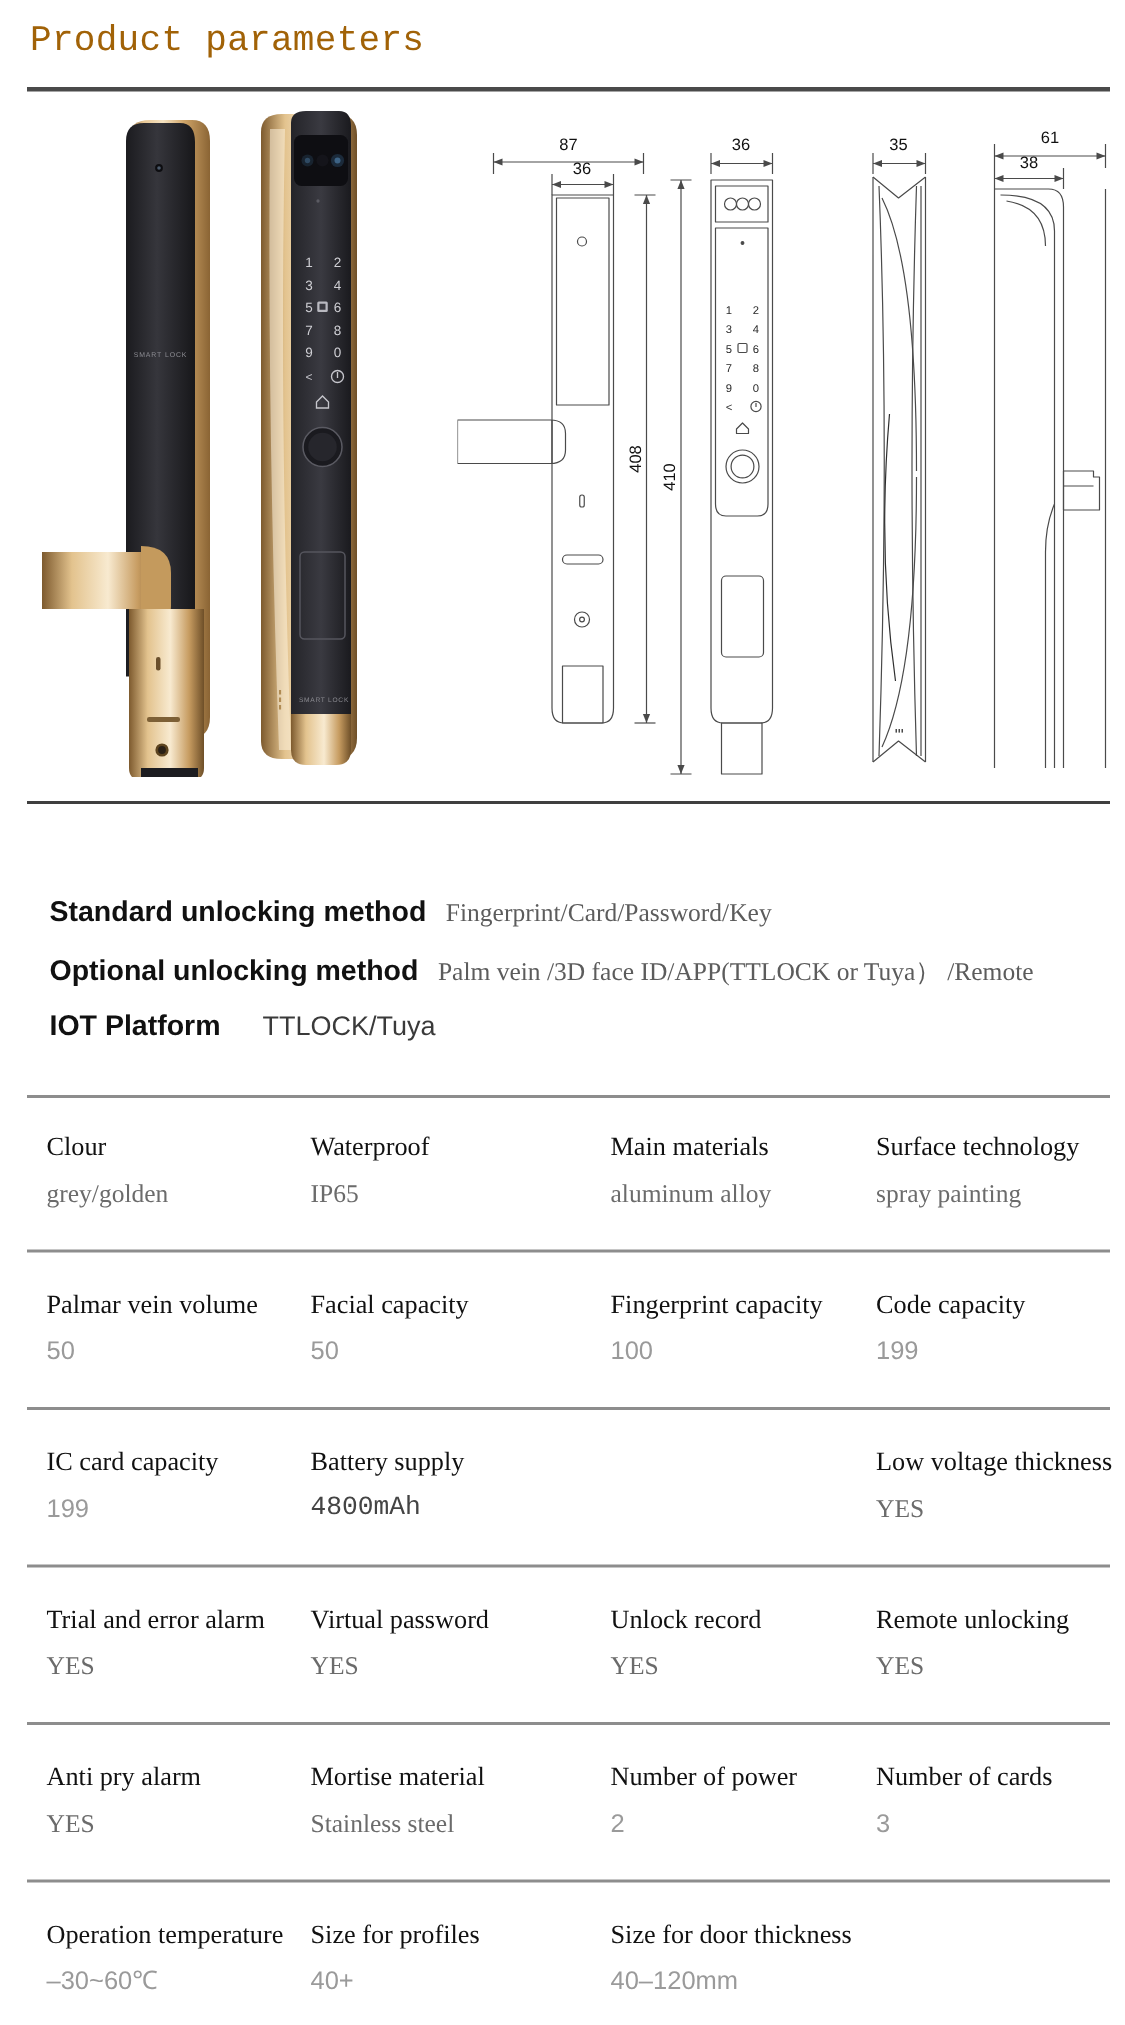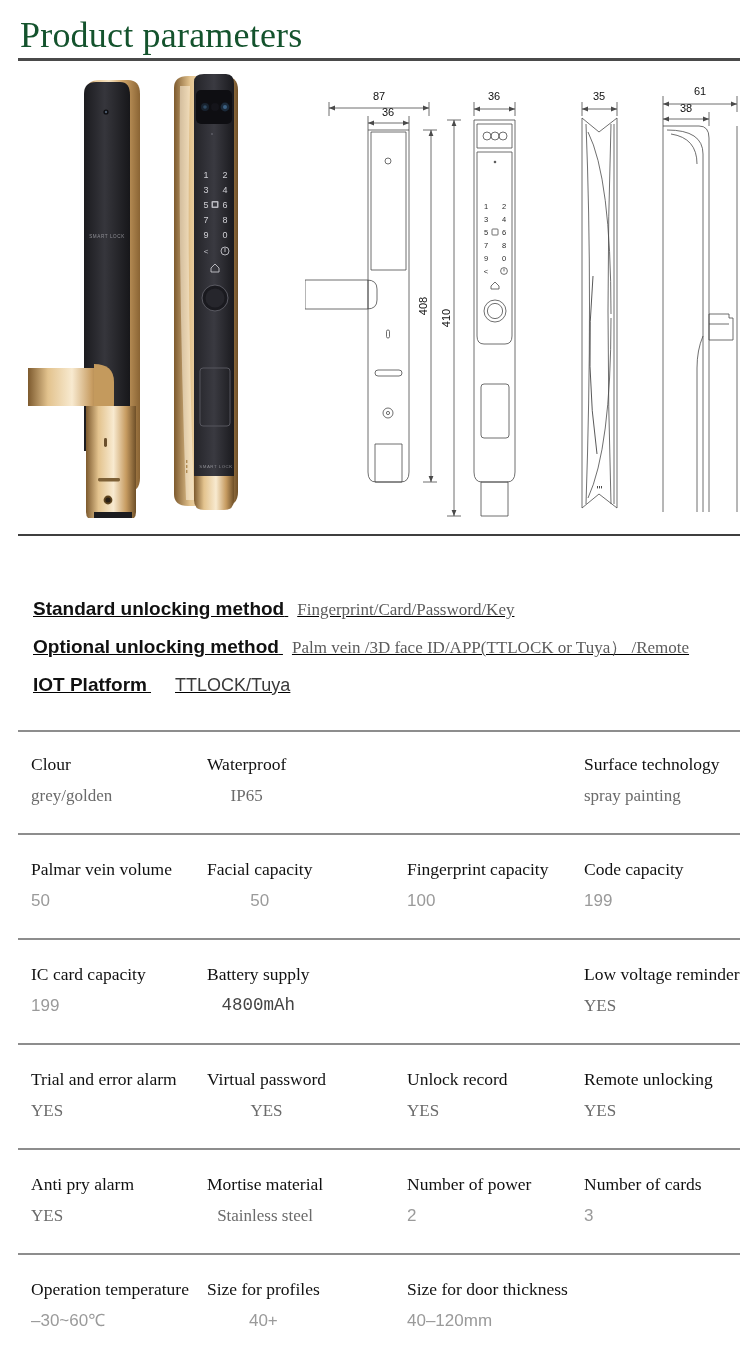--- a/index.html
+++ b/index.html
@@ -7,42 +7,42 @@
     width:750px; height:1350px;
     background:#ffffff;
     font-family:"Liberation Serif", serif;
     overflow:hidden;
   }
   .page { position:relative; width:750px; height:1350px; background:#fff; }
 
   
   .title {
     position:absolute; left:20px; top:14px;
-    font-family:Liberation Serif, serif;
-    font-size:36px; font-weight:400; color:#14532d;
+    font-family:Liberation Mono, monospace;
+    font-size:24px; font-weight:400; color:#a16207;
     letter-spacing:0.2px;
   }
   .title-rule {
     position:absolute; left:18px; top:58px; width:722px; height:3px;
     background:#4a4a4a;
   }
 
   
   .hero { position:absolute; left:0; top:62px; width:750px; height:470px; }
 
   .photo { position:absolute; left:28px; top:6px; width:260px; height:450px; }
   .drawings { position:absolute; left:305px; top:6px; width:440px; height:450px; }
 
   .hero-rule {
     position:absolute; left:18px; top:534px; width:722px; height:2px;
     background:#3f3f3f;
   }
 
   
-  .unlock { position:absolute; left:0; top:598px; width:696px;text-decoration:underline; }
+  .unlock { position:absolute; left:0; top:598px; width:696px; }
   .unlock-row { position:relative; height:38px; padding-left:33px; white-space:nowrap; }
   .u-label {
     font-family:"Liberation Sans", sans-serif;
     font-size:19px; font-weight:700; color:#111;
     vertical-align:baseline;
   }
   .u-value {
     font-family:"Liberation Serif", serif;
     font-size:17px; color:#5c5c5c; margin-left:9px;
   }
@@ -58,21 +58,21 @@
   .spec-sep {
     position:absolute; left:18px; bottom:0; width:722px; height:2px;
     background:#8d8d8d;
   }
   .spec-row.first .spec-top {
     position:absolute; left:18px; top:0; width:722px; height:2px;
     background:#8d8d8d;
   }
   .cell { position:absolute; top:26px; }
   .c0 { left:31px; }
-  .c1 { left:207px;text-align:center; }
+  .c1 { left:207px; }
   .c2 { left:407px; }
   .c3 { left:584px; }
   .s-label {
     font-family:"Liberation Serif", serif;
     font-size:17.5px; color:#111; white-space:nowrap; line-height:1;
   }
   .s-value {
     margin-top:13px;
     font-family:"Liberation Serif", serif;
     font-size:17px; color:#6b6b6b; white-space:nowrap; line-height:1;
@@ -397,20 +397,24 @@
     <div class="spec-row first">
       <div class="spec-top"></div>
       <div class="cell c0">
         <div class="s-label">Clour</div>
         <div class="s-value">grey/golden</div>
       </div>
       <div class="cell c1">
         <div class="s-label">Waterproof</div>
         <div class="s-value">IP65</div>
       </div>
+      <div class="cell c2">
+        <div class="s-label">Main materials</div>
+        <div class="s-value">aluminum alloy</div>
+      </div>
       <div class="cell c3">
         <div class="s-label">Surface technology</div>
         <div class="s-value">spray painting</div>
       </div>
       <div class="spec-sep"></div>
     </div>
 
     <div class="spec-row">
       <div class="cell c0">
         <div class="s-label">Palmar vein volume</div>
@@ -434,21 +438,21 @@
     <div class="spec-row">
       <div class="cell c0">
         <div class="s-label">IC card capacity</div>
         <div class="s-value sans">199</div>
       </div>
       <div class="cell c1">
         <div class="s-label">Battery supply</div>
         <div class="s-value sans-dark">4800mAh</div>
       </div>
       <div class="cell c3">
-        <div class="s-label">Low voltage reminder</div>
+        <div class="s-label">Low voltage thickness</div>
         <div class="s-value">YES</div>
       </div>
       <div class="spec-sep"></div>
     </div>
 
     <div class="spec-row">
       <div class="cell c0">
         <div class="s-label">Trial and error alarm</div>
         <div class="s-value">YES</div>
       </div>

